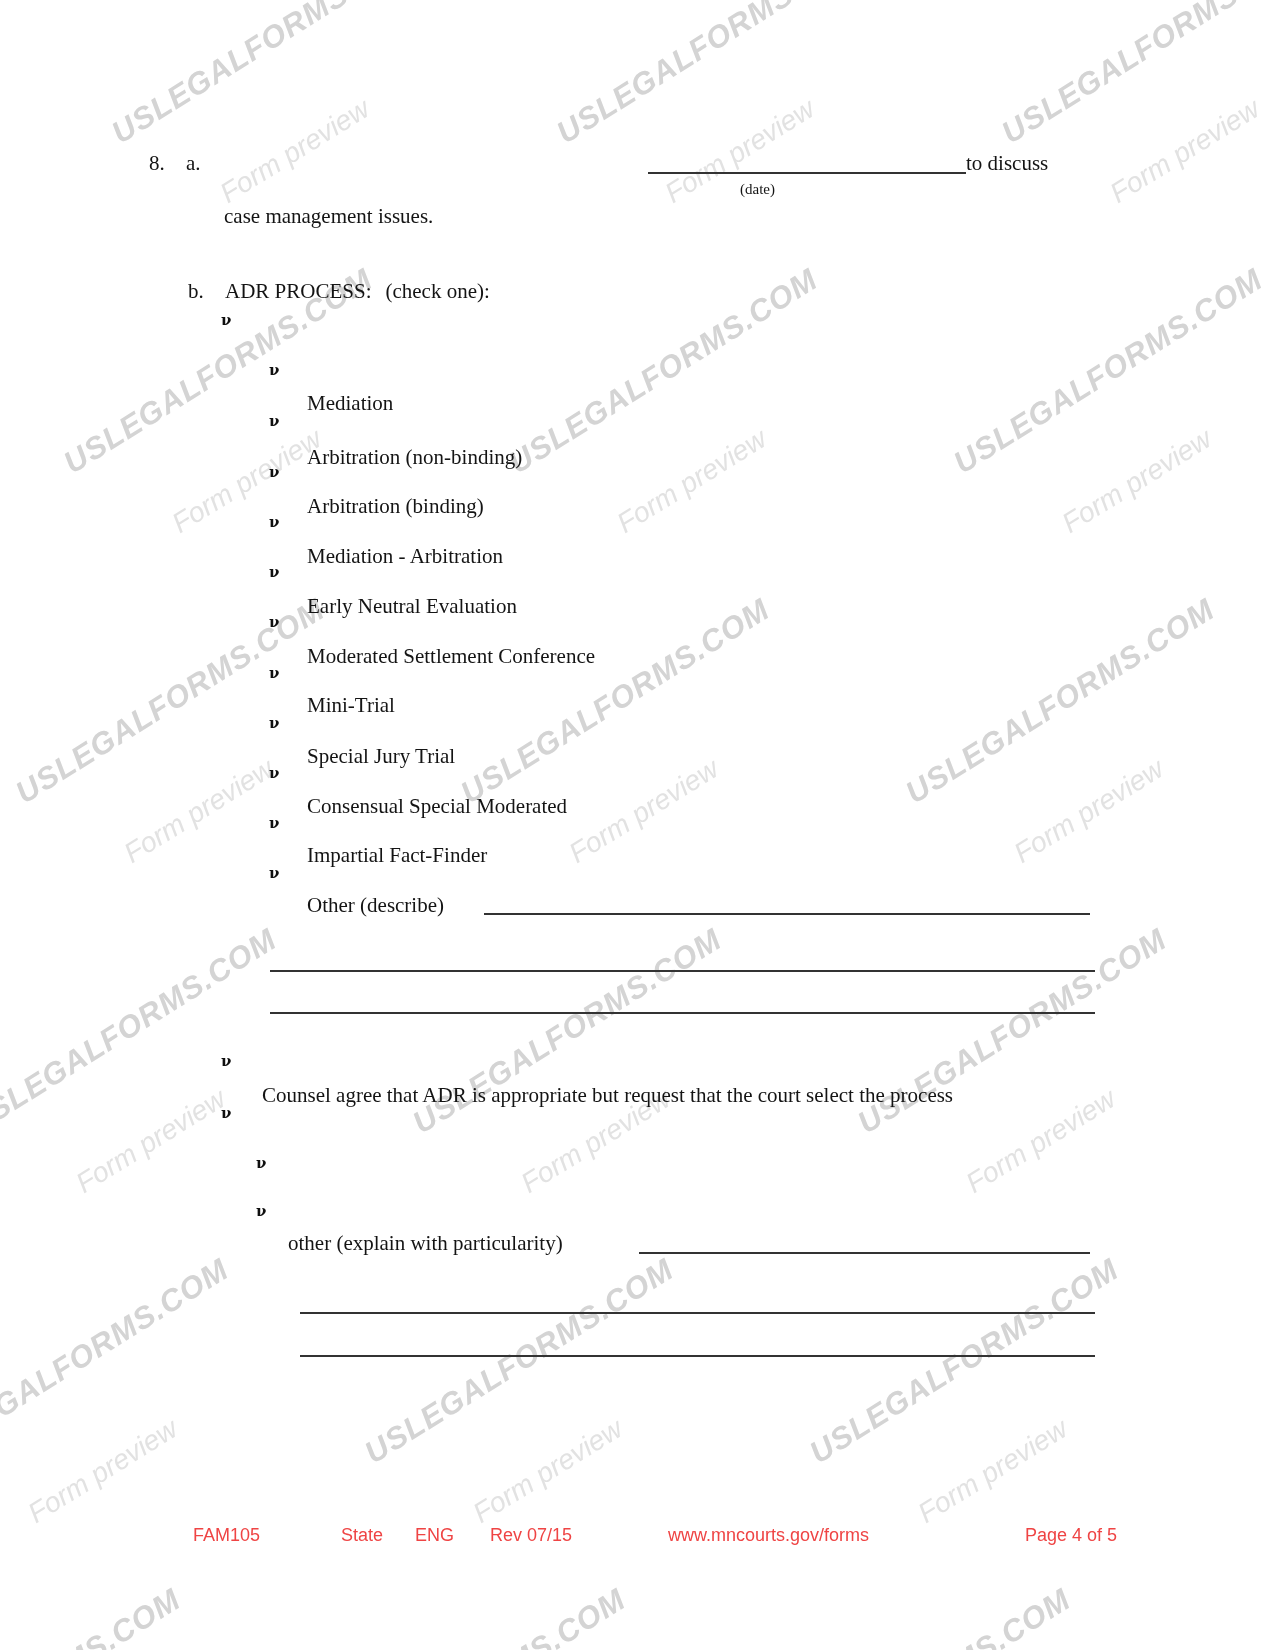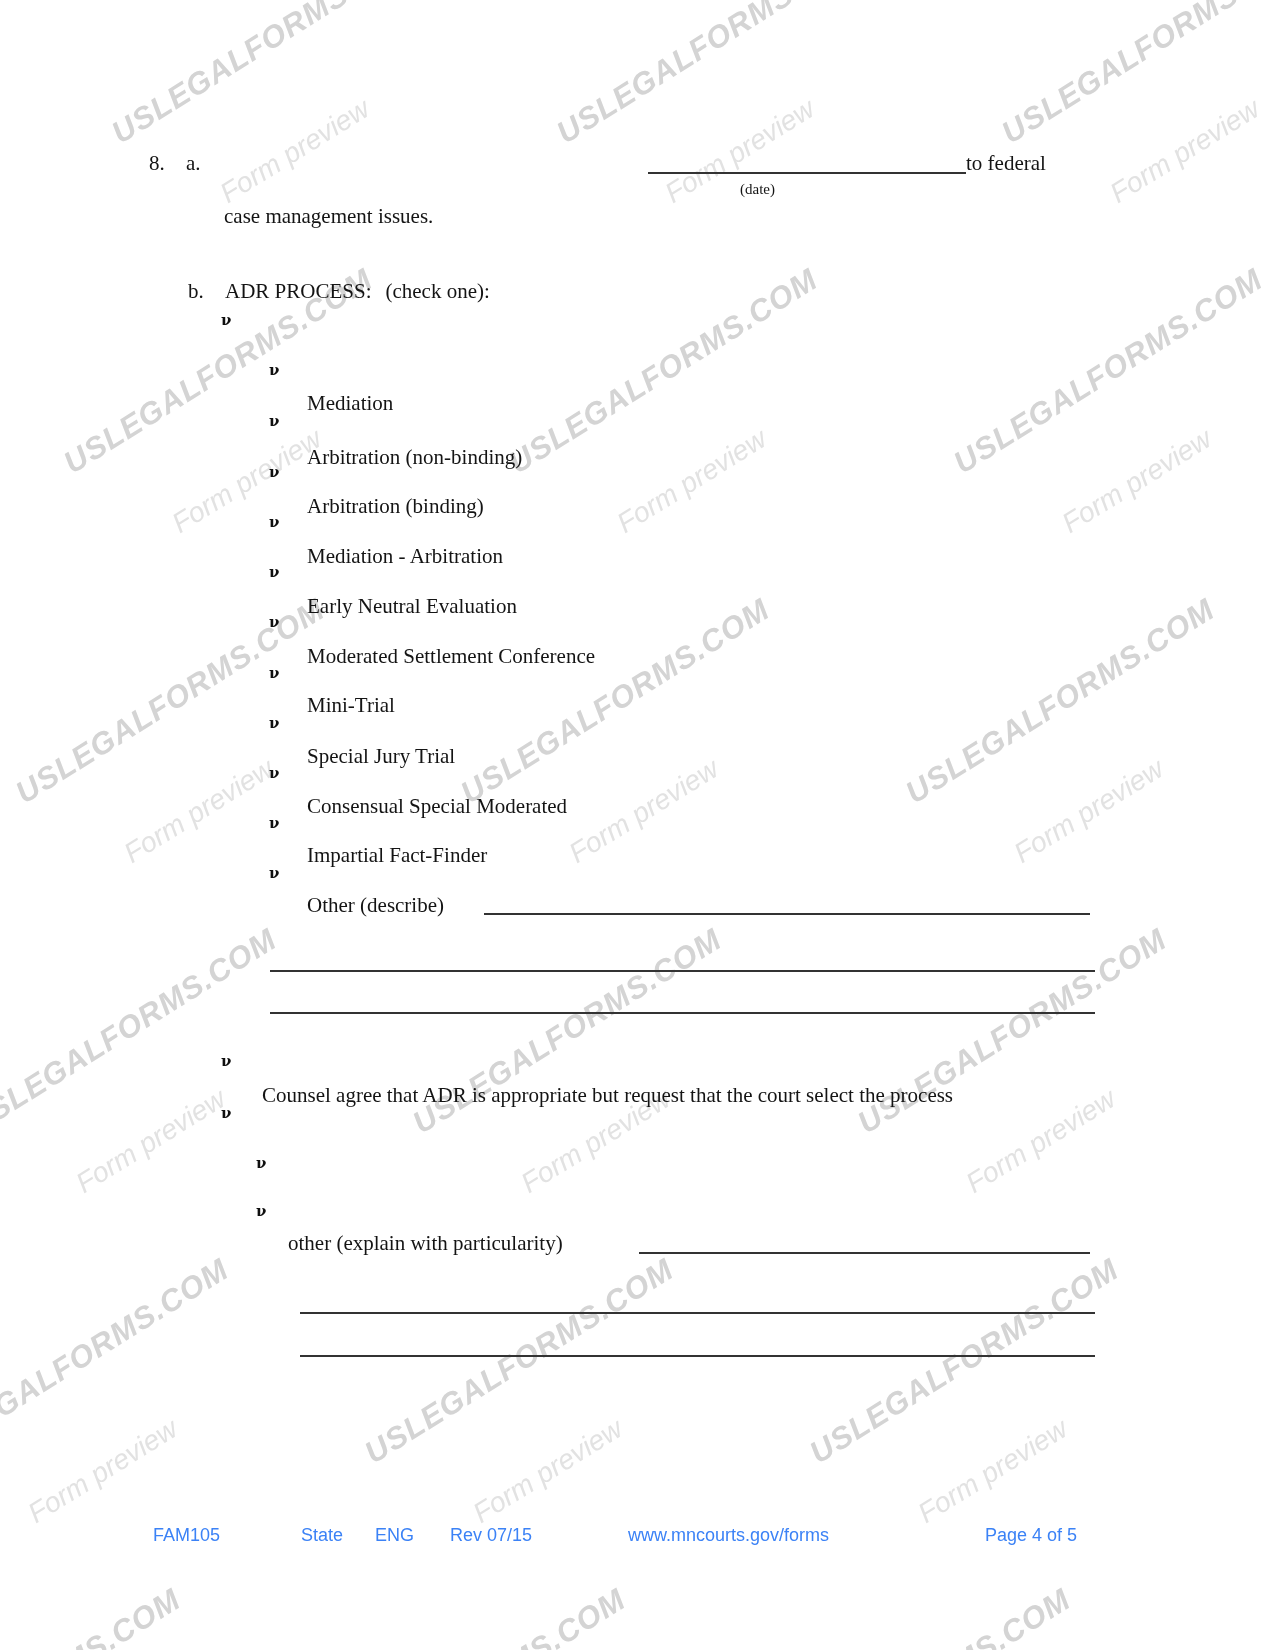--- a/index.html
+++ b/index.html
@@ -13,21 +13,21 @@
             letter-spacing:1px;white-space:nowrap;}
   .wm-preview{position:absolute;left:108px;top:62px;transform:rotate(-32deg);transform-origin:0 50%;
             font:italic 400 28px "Liberation Sans", sans-serif;color:#e2e2e2;white-space:nowrap;}
   
   .content{position:absolute;inset:0;z-index:1;}
   .t{position:absolute;font:21px/26px "Liberation Serif", serif;color:#141414;white-space:nowrap;}
   .small{font-size:15px;line-height:18px;}
   .gap{margin-left:14px;}
   .cb{position:absolute;font:bold 15px/15px "DejaVu Serif", serif;color:#0f0f0f;cursor:pointer;}
   .rule{position:absolute;border-top:2px solid #333333;height:0;}
-  .ft{position:absolute;font:18px/22px "Liberation Sans", sans-serif;color:#3b82f6;white-space:nowrap;}
+  .ft{position:absolute;font:18px/22px "Liberation Sans", sans-serif;color:#ef4444;white-space:nowrap;margin-left:40px;}
 </style>
 </head>
 <body>
 
 <div class="page">
 
   <div class="wm-layer">
       <div class="wm-tile" style="left: 115px; top: 118px;">
         <span class="wm-brand">USLEGALFORMS.COM</span>
         <span class="wm-preview">Form preview</span>
@@ -97,21 +97,21 @@
       <div class="wm-tile" style="left: 765px; top: 1768px;">
         <span class="wm-brand">USLEGALFORMS.COM</span>
       </div>
     </div>
 
   <div class="content">
 
     <div class="t" style="left:149px;top:150px">8.</div>
     <div class="t" style="left:186px;top:150px">a.</div>
     <div class="rule" style="left:648px;top:172px;width:318px"></div>
-    <div class="t" style="left:966px;top:150px">to federal</div>
+    <div class="t" style="left:966px;top:150px">to discuss</div>
     <div class="t small" style="left:740px;top:180px">(date)</div>
     <div class="t" style="left:224px;top:203px">case management issues.</div>
 
     <div class="t" style="left:188px;top:278px">b.</div>
     <div class="t" style="left:225px;top:278px">
       <span>ADR PROCESS:</span><span class="gap">(check one):</span>
     </div>
 
     <span class="cb" style="left:221px;top:313px">ν</span>
 

